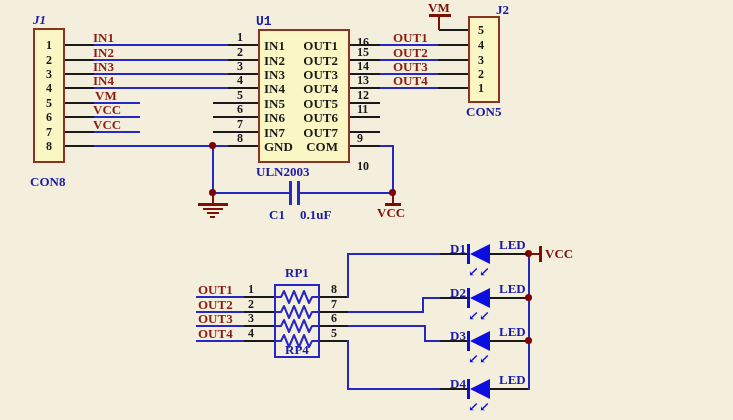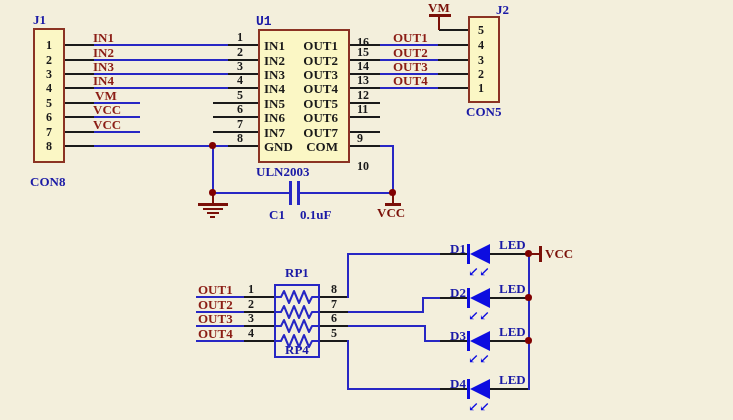--- a/index.html
+++ b/index.html
@@ -27,21 +27,21 @@
   .arrow{position:absolute;color:#0D0DE0;font-size:13px;font-weight:700;line-height:13px;}
   .cn{position:absolute;font-size:26px;font-weight:700;color:#D23B28;letter-spacing:1px;line-height:26px;}
   svg{position:absolute;overflow:visible;}
 </style>
 </head>
 <body>
 
 <div id="canvas">
 
   <div class="box" style="left:33px;top:28px;width:32px;height:135px;"></div>
-  <div class="t des" style="left:33px;top:13px;">J1</div>
+  <div class="t des" style="left:33px;top:13px;font-style:italic;">J1</div>
   <div class="t des" style="left:30px;top:164px;margin-top:11px;">CON8</div>
   <div class="t pn num" style="left:41px;top:39px;width:16px;">1</div>
   <div class="t pn num" style="left:41px;top:54px;width:16px;">2</div>
   <div class="t pn num" style="left:41px;top:68px;width:16px;">3</div>
   <div class="t pn num" style="left:41px;top:82px;width:16px;">4</div>
   <div class="t pn num" style="left:41px;top:97px;width:16px;">5</div>
   <div class="t pn num" style="left:41px;top:111px;width:16px;">6</div>
   <div class="t pn num" style="left:41px;top:126px;width:16px;">7</div>
   <div class="t pn num" style="left:41px;top:140px;width:16px;">8</div>
 

